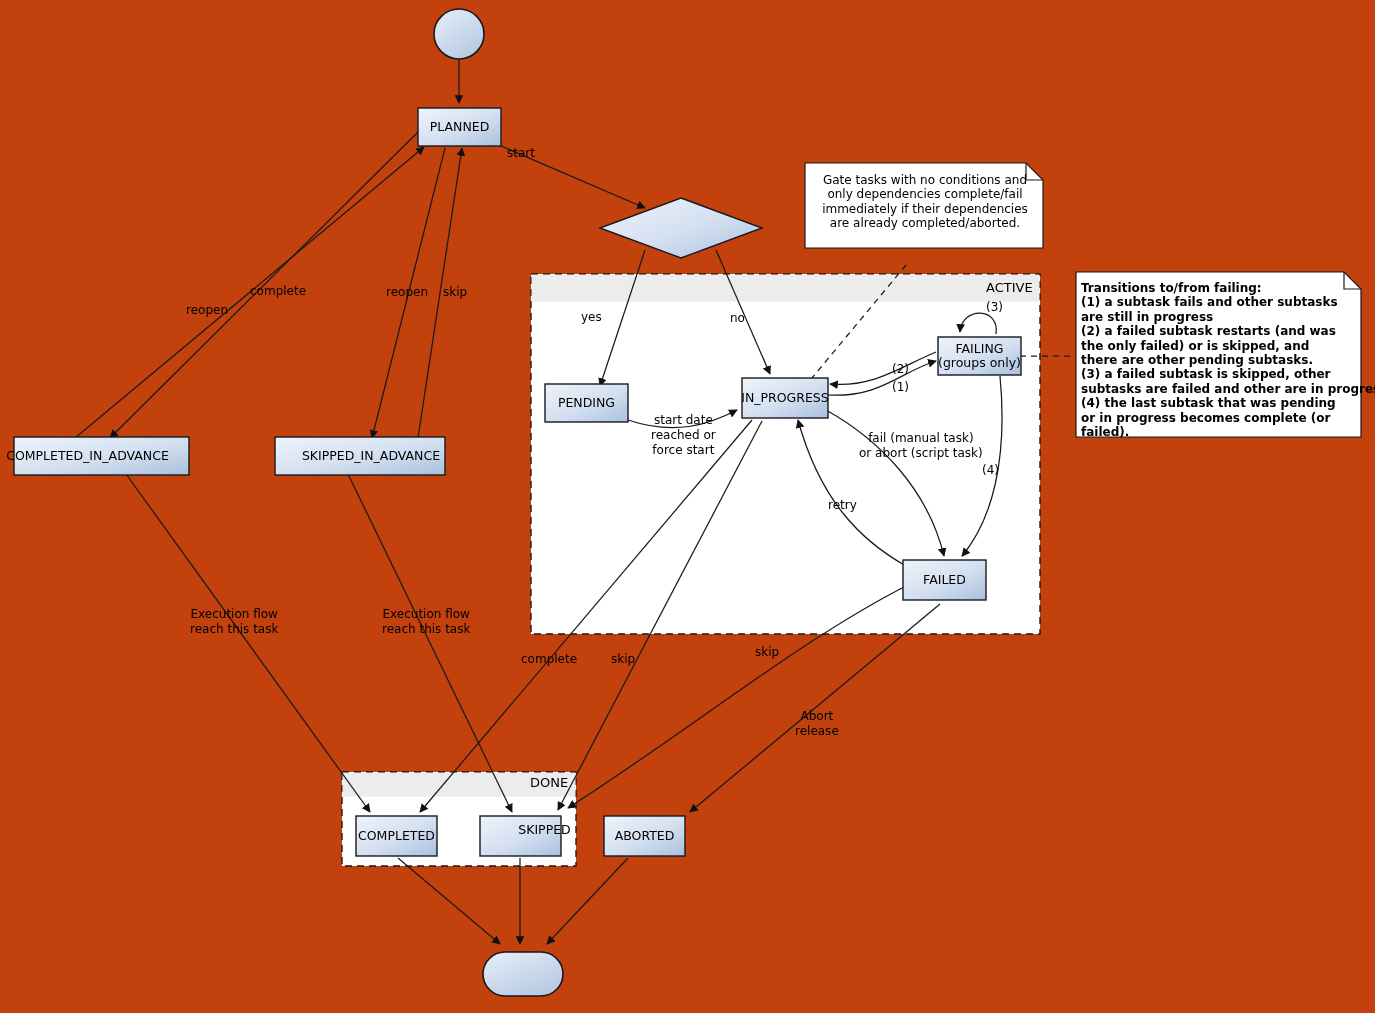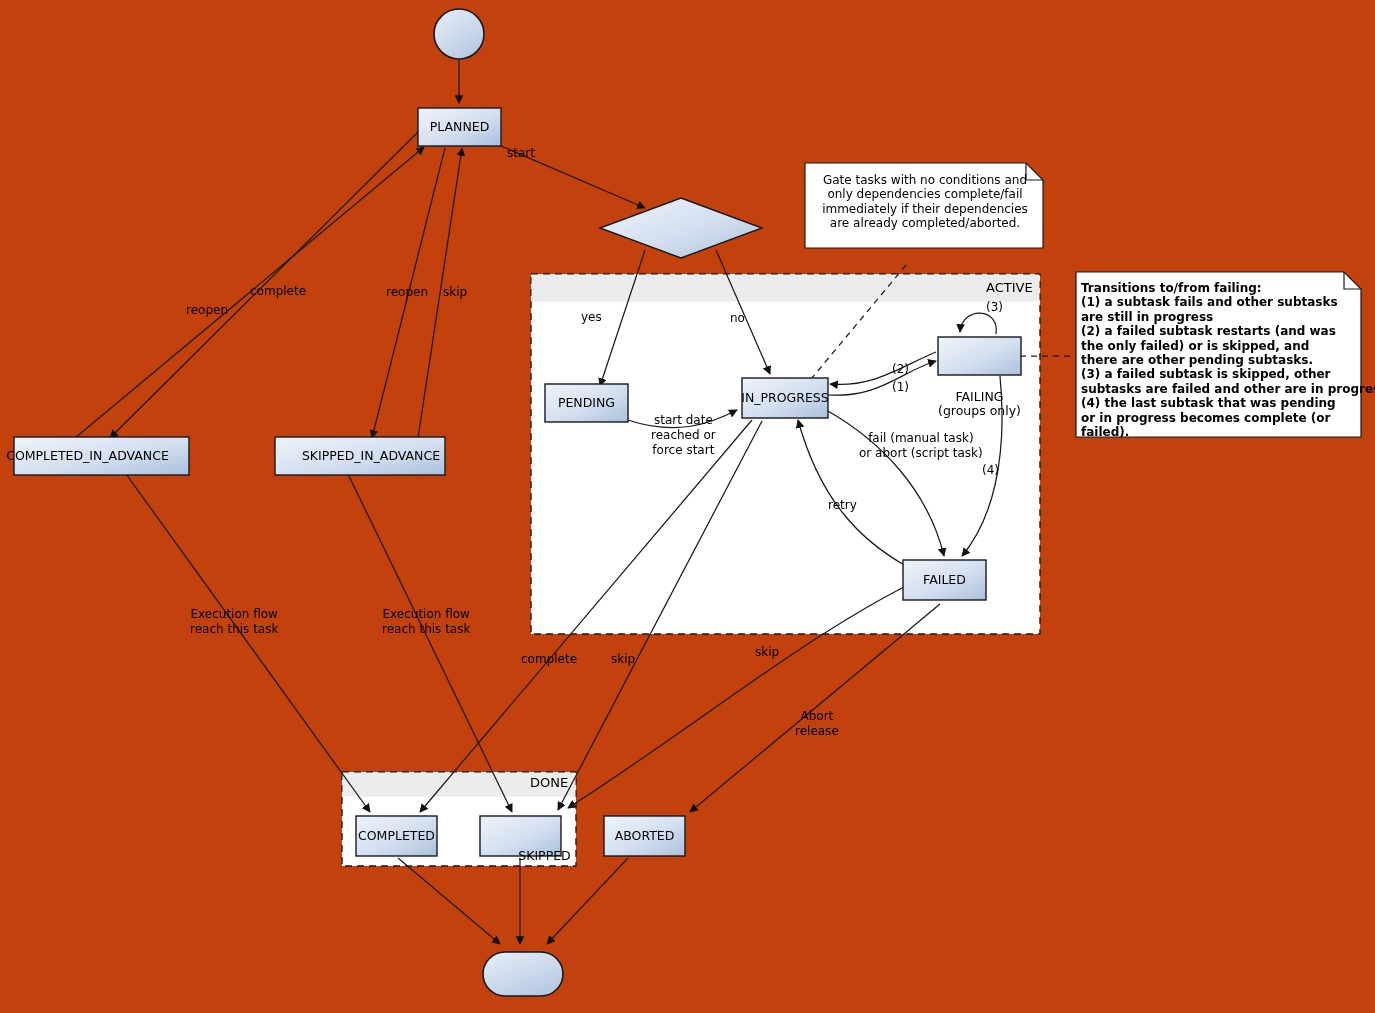--- a/index.html
+++ b/index.html
@@ -140,32 +140,32 @@
     </g>
   </svg>
 
   <div class="node-label" style="left:418px;top:108px;width:83px;height:38px;">PLANNED</div>
 
 
   <div class="node-label" style="left:545px;top:384px;width:83px;height:38px;">PENDING</div>
 
   <div class="node-label" style="left:742px;top:378px;width:86px;height:40px;">IN_PROGRESS</div>
 
-  <div class="node-label" style="left:938px;top:337px;width:83px;height:38px;margin-top:48px;">FAILING
+  <div class="node-label" style="left:938px;top:337px;width:83px;height:38px;">FAILING
 (groups only)</div>
 
   <div class="node-label" style="left:903px;top:560px;width:83px;height:40px;">FAILED</div>
 
   <div class="node-label" style="left:14px;top:437px;width:147px;height:38px;">COMPLETED_IN_ADVANCE</div>
 
   <div class="node-label" style="left:275px;top:437px;width:192px;height:38px;">SKIPPED_IN_ADVANCE</div>
 
   <div class="node-label" style="left:356px;top:816px;width:81px;height:40px;">COMPLETED</div>
 
-  <div class="node-label" style="left:480px;top:836px;width:81px;height:40px;padding-left:24px;">SKIPPED</div>
+  <div class="node-label" style="left:480px;top:810px;width:81px;height:40px;padding-left:24px;">SKIPPED</div>
 
   <div class="node-label" style="left:604px;top:816px;width:81px;height:40px;">ABORTED</div>
 
   <div class="region-title" style="left:986px;top:280px;">ACTIVE</div>
   <div class="region-title" style="left:530px;top:775px;">DONE</div>
 
   <div class="edge-label" style="left:507px;top:146px;">start</div>
 
   <div class="edge-label" style="left:581px;top:310px;">yes</div>
 

